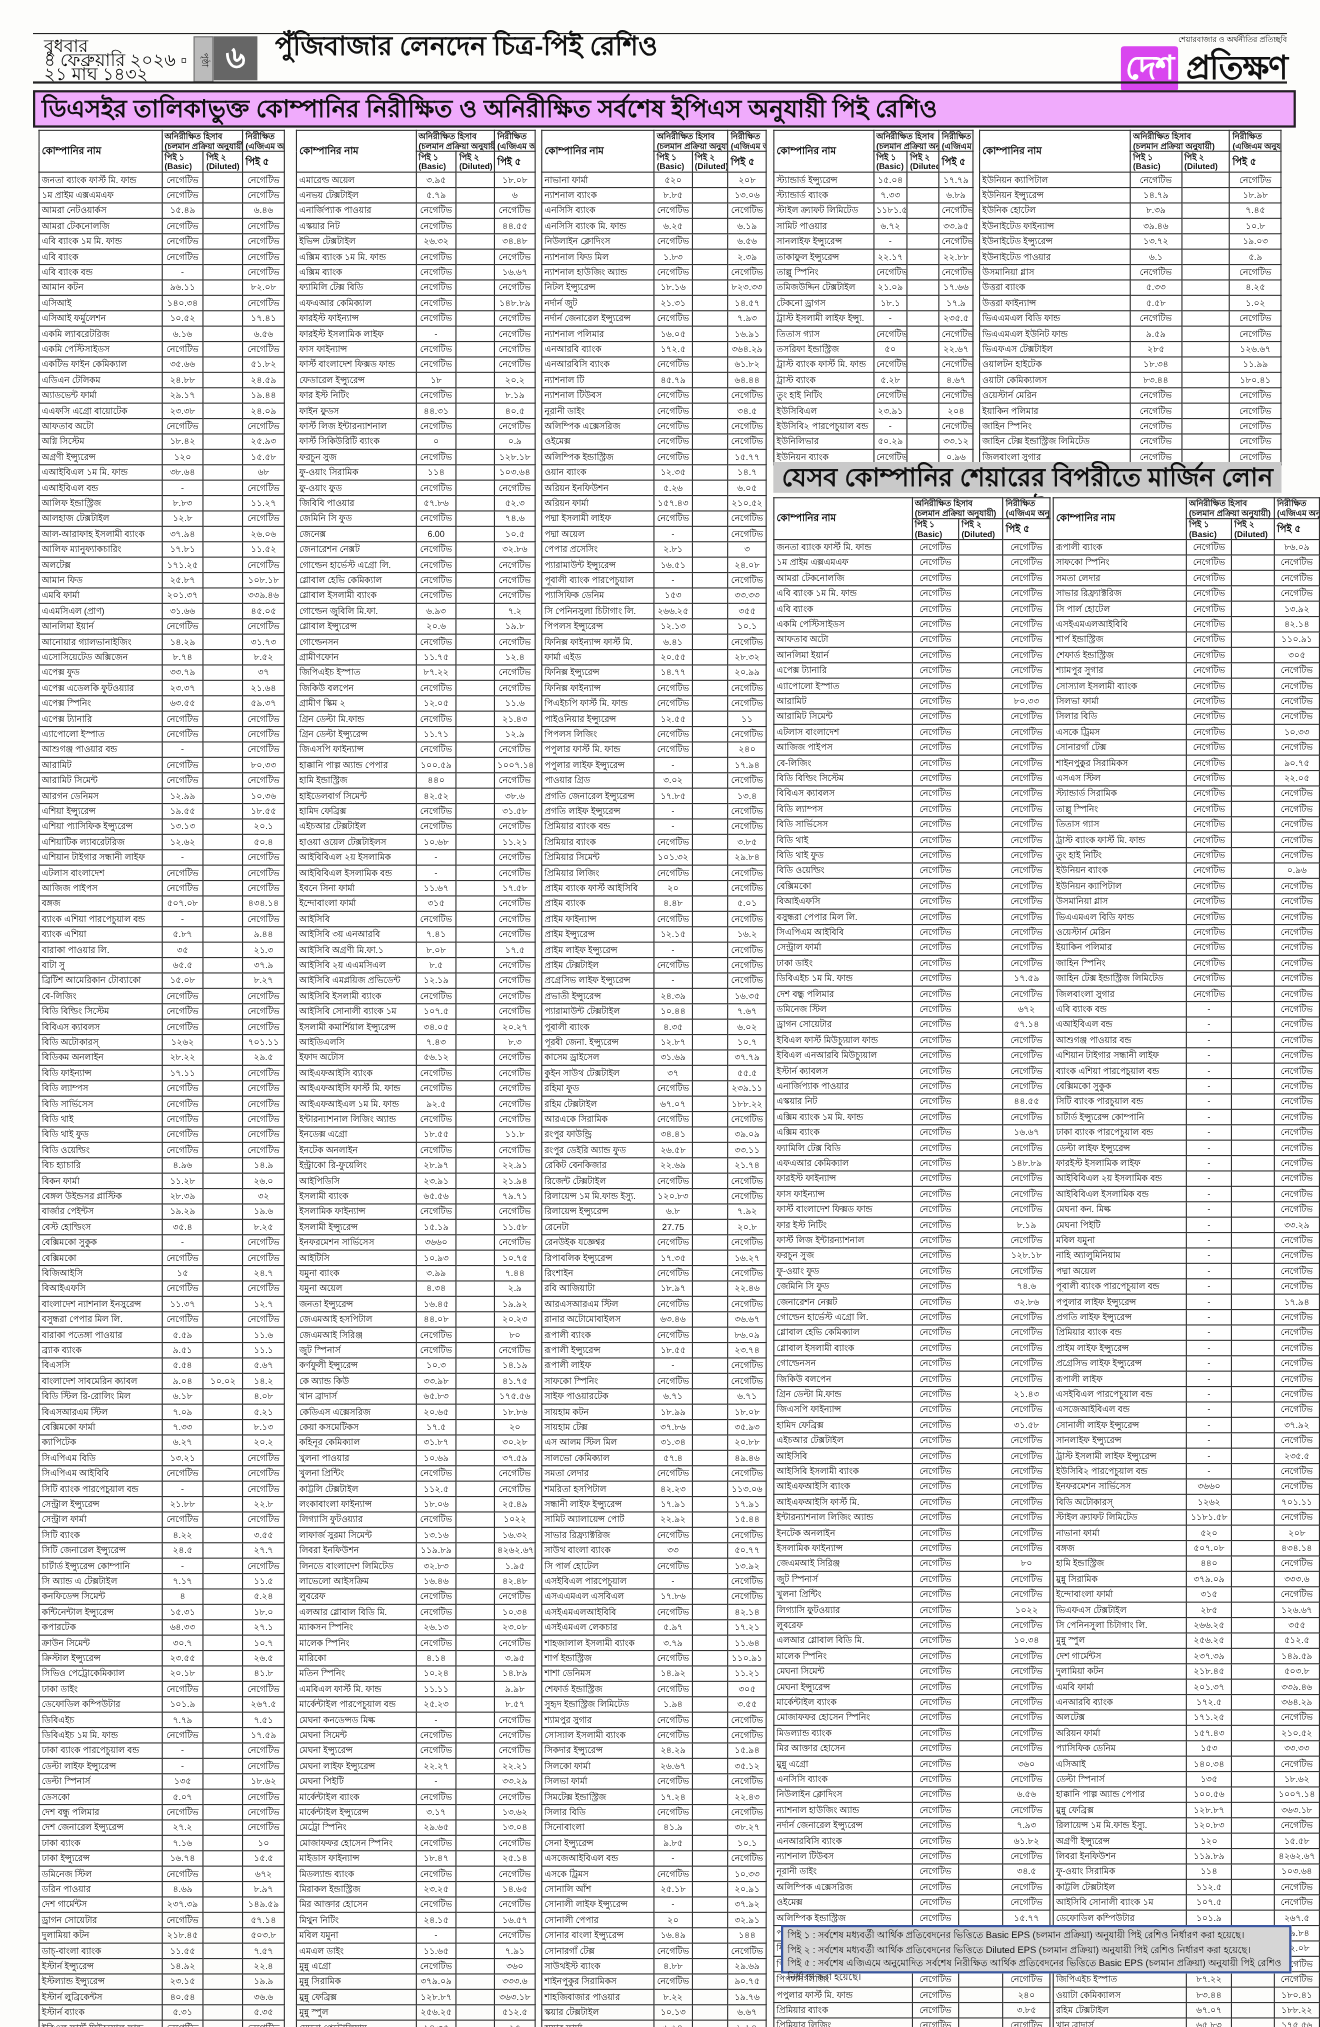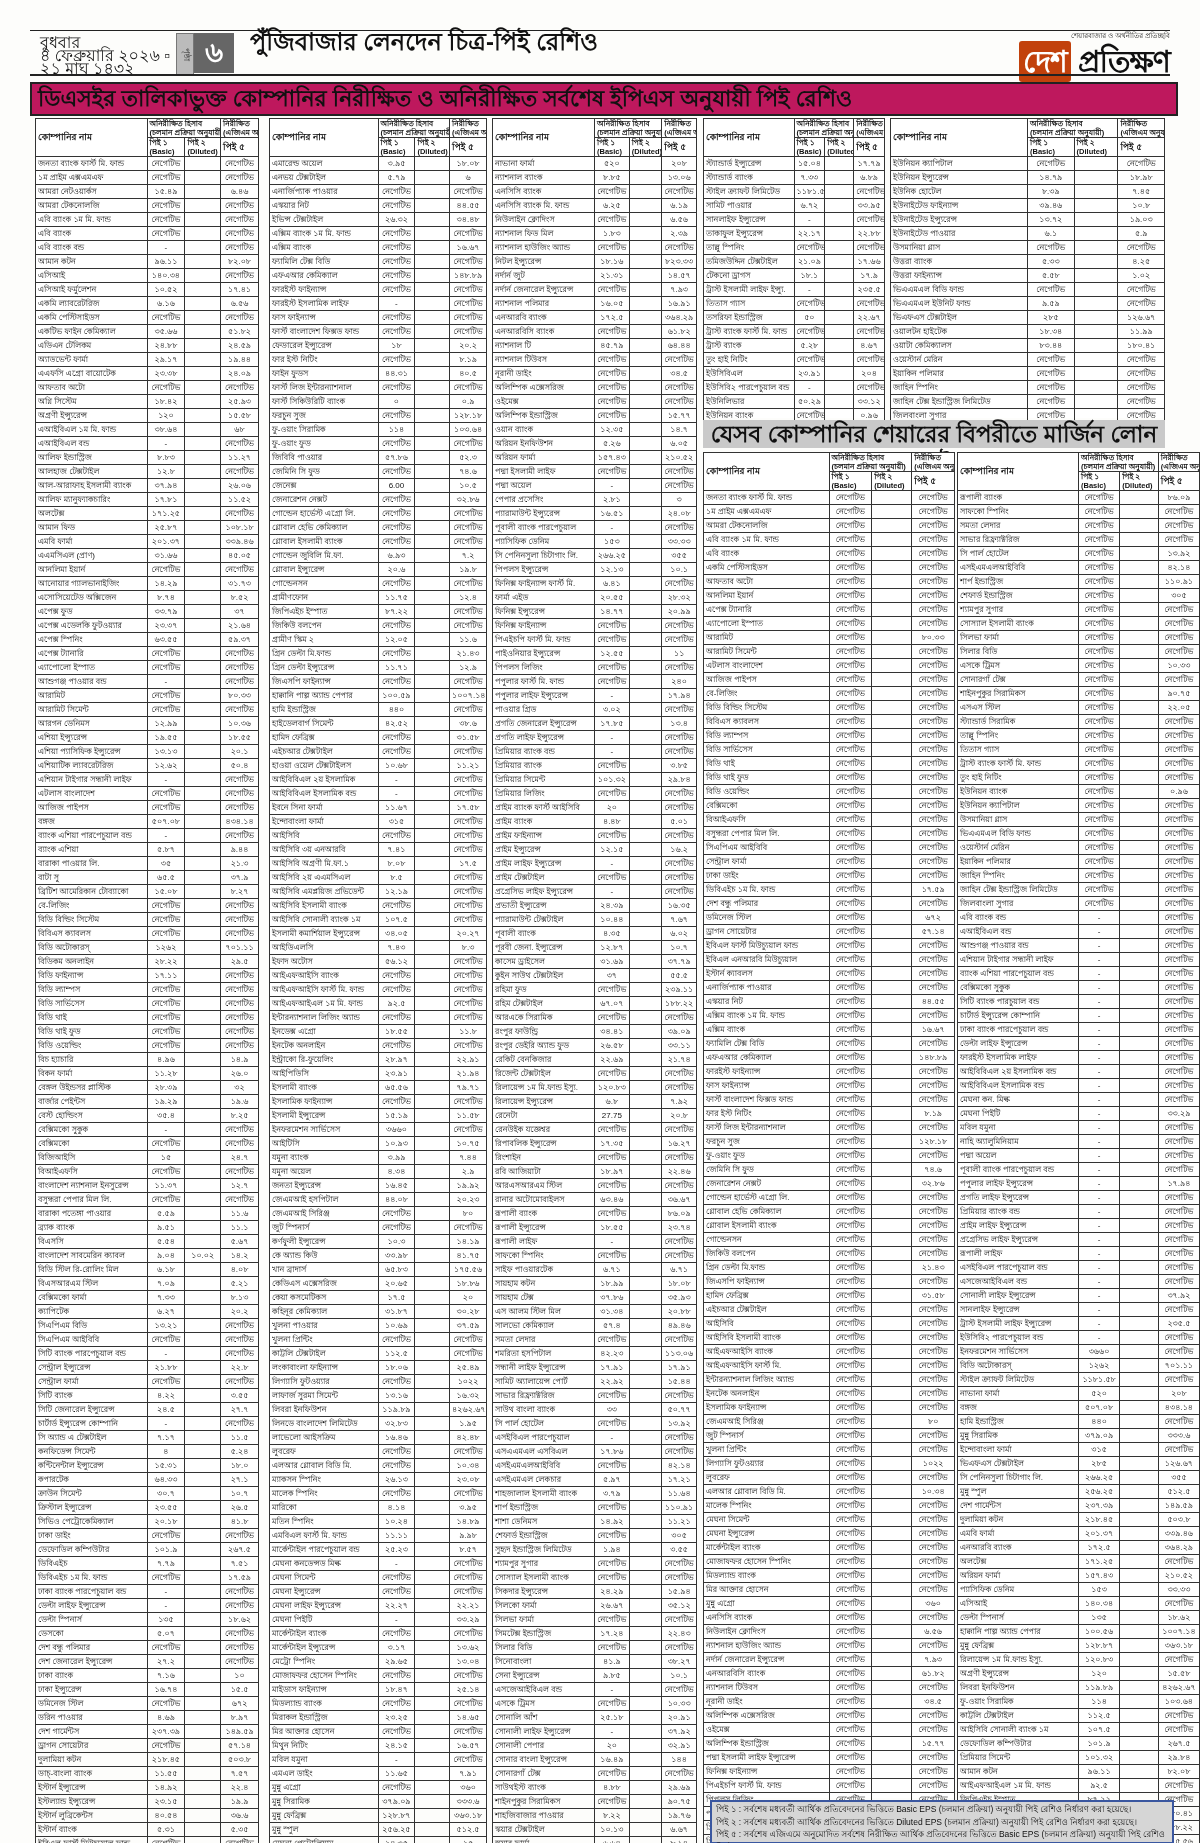--- a/index.html
+++ b/index.html
@@ -11,44 +11,44 @@
   #rule-mid{left:30px;top:74px;width:1140px;height:0;border-top:2px solid #222;}
   #dateblock{left:40px;top:36px;width:130px;text-align:left;font-size:16px;line-height:13px;}
   #page-badge-label{left:176px;top:33px;width:16px;height:40px;background:#bbb;color:#222;
       font-size:8px;writing-mode:vertical-rl;text-align:center;border:1px solid #777;}
   #page-badge-num{left:194px;top:33px;width:40px;height:40px;background:#666;color:#fff;
       font-size:28px;font-weight:bold;text-align:center;line-height:40px;}
   #section-title{left:250px;top:23px;width:560px;font-size:24px;font-weight:bold;}
   #logo-tagline{left:960px;top:30px;width:210px;font-size:7px;text-align:right;}
   #logo{left:955px;top:38px;width:215px;font-size:30px;font-weight:bold;text-align:right;
         letter-spacing:-1px;}
-  #logo .logo-box{background:#c2410c;color:#fff;padding:4px 4px;border-radius:3px;}
+  #logo .logo-box{background:#d946ef;color:#fff;padding:4px 4px;border-radius:3px;}
   
   #headline{left:30px;top:82px;width:1138px;height:30px;border:2px solid #222;
-      font-size:22px;font-weight:bold;line-height:30px;padding-left:6px;background:#be185d;}
+      font-size:22px;font-weight:bold;line-height:30px;padding-left:6px;background:#f0abfc;}
   
   .tblbox{background:#fff;}
   table{border-collapse:collapse;table-layout:fixed;width:100%;height:100%;}
   th,td{border:1px solid #333;padding:0 2px;overflow:hidden;white-space:nowrap;}
   th{font-size:7.5px;font-weight:bold;text-align:left;line-height:9px;}
   td.c-name{text-align:left;font-size:8px;}
   td.c-num{text-align:center;font-size:8px;}
   col.name{width:50%;} col.pe1{width:17%;} col.pe2{width:16%;} col.pe5{width:17%;}
   #tbl-g1{left:35px;top:118px;width:224px;height:1620px;}
   #tbl-g2{left:269px;top:118px;width:218px;height:1682px;}
   #tbl-g3{left:492px;top:118px;width:205px;height:1682px;}
   #tbl-g4{left:703px;top:118px;width:182px;height:300px;}
   #tbl-g5{left:890px;top:118px;width:275px;height:300px;}
   #tbl-ml{left:703px;top:452px;width:252px;height:1346px;}
   #tbl-mr{left:957px;top:452px;width:243px;height:1340px;}
   
   #margin-band{left:703px;top:420px;width:462px;height:28px;background:#c9c9c9;
       font-size:23px;font-weight:bold;text-align:center;line-height:28px;}
   
-  #footnote{left:710px;top:1800px;width:452px;height:38px;background:#d6d6d6;
+  #footnote{left:710px;top:1750px;width:452px;height:38px;background:#d6d6d6;
       border:2px solid #3a57a0;font-size:8.5px;line-height:12.5px;padding:1px 4px;}
 </style>
 </head>
 <body>
 
 <div class="abs" id="rule-top"></div>
 <div class="abs" id="dateblock">
   <div>বুধবার</div>
   <div>৪ ফেব্রুয়ারি ২০২৬ ▫ ২১ মাঘ ১৪৩২</div>
 </div>

